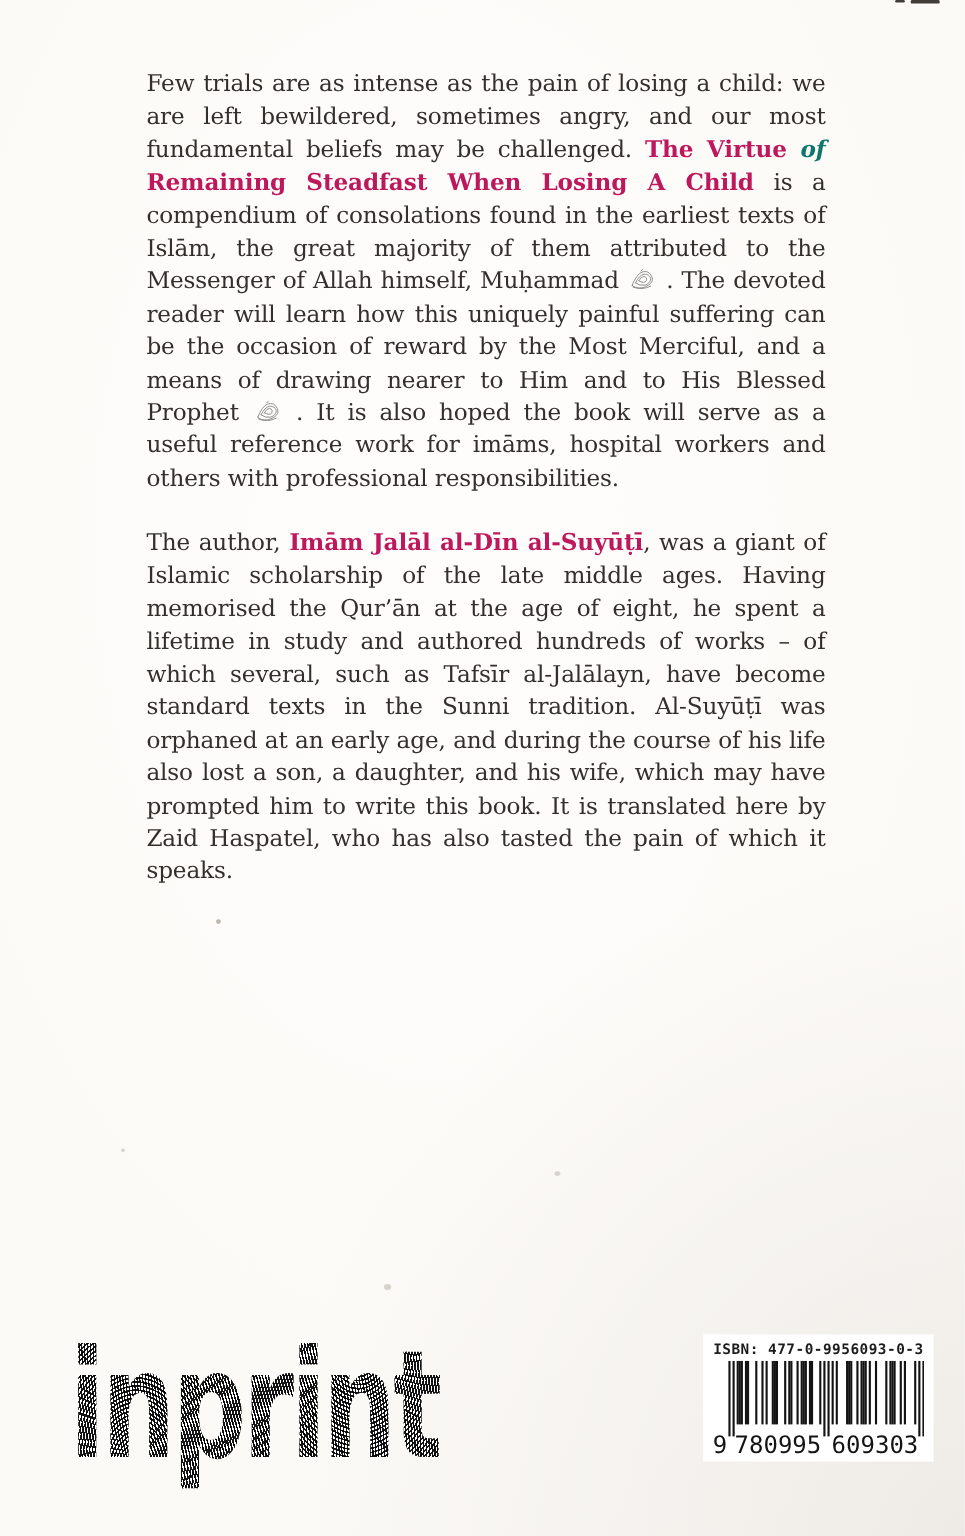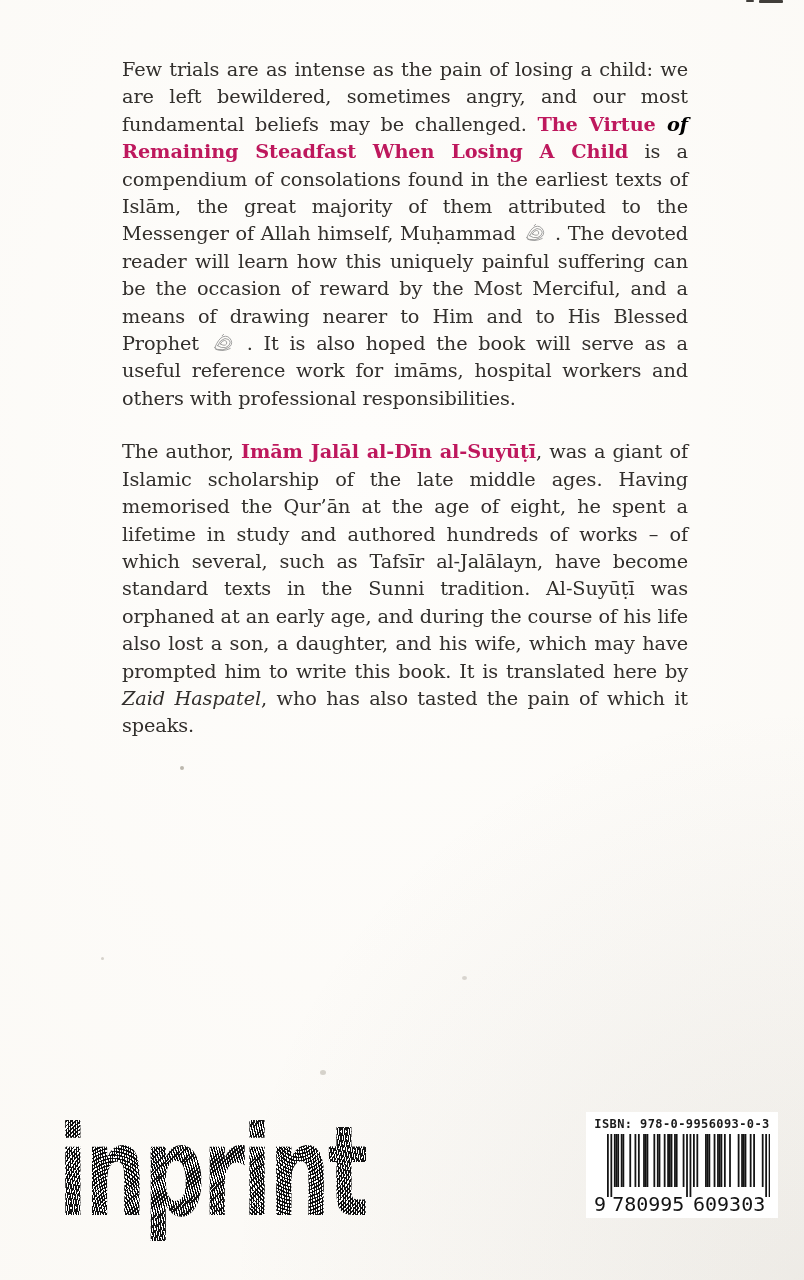--- a/index.html
+++ b/index.html
@@ -13,22 +13,22 @@
 
   
   .blurb{
     position:absolute;left:122px;top:56px;width:566px;
     font-size:19.3px;line-height:27.4px;text-align:justify;
     color:#322f2c;letter-spacing:-0.1px;
   }
   .blurb p{margin:0 0 26px 0;}
   .seg-n{font-weight:normal;}
   .seg-b{font-weight:bold;color:#be185d;}
-  .seg-i{font-style:italic;}
-  .seg-bi{font-weight:bold;font-style:italic;color:#000000;}
+  .seg-i{}
+  .seg-bi{font-weight:bold;font-style:italic;color:#0f766e;}
   .pbuh{display:inline-block;vertical-align:-3px;margin:0 2px;}
 
   
   .logo{position:absolute;left:58px;top:1098px;text-align:right;}
   .logo-text{
     display:inline-block;
     font-family:"DejaVu Sans", sans-serif;font-weight:bold;
     font-size:125px;line-height:1.18;letter-spacing:-4px;
     transform:scaleX(0.69);transform-origin:0 50%;
     background:
@@ -76,21 +76,21 @@
     </g>
   </svg><span class="seg-n"> . It is also hoped the book will serve as a useful reference work for imāms, hospital workers and others with professional responsibilities.</span></p>
     <p><span class="seg-n">The author, </span><span class="seg-b">Imām Jalāl al-Dīn al-Suyūṭī</span><span class="seg-n">, was a giant of Islamic scholarship of the late middle ages. Having memorised the Qur’ān at the age of eight, he spent a lifetime in study and authored hundreds of works – of which several, such as Tafsīr al-Jalālayn, have become standard texts in the Sunni tradition. Al-Suyūṭī was orphaned at an early age, and during the course of his life also lost a son, a daughter, and his wife, which may have prompted him to write this book. It is translated here by </span><span class="seg-i">Zaid Haspatel</span><span class="seg-n">, who has also tasted the pain of which it speaks.</span></p>
   </div>
 
 <div class="logo">
   <span class="logo-text">inprint</span>
 </div>
 
 <div class="barcode-box">
-  <div class="isbn-label">ISBN: 978-0-9956093-0-3</div>
+  <div class="isbn-label">ISBN: 477-0-9956093-0-3</div>
   <svg id="ean-svg" class="ean-svg" viewBox="0 0 176 80">
       <rect x="13.00" y="0" width="1.78" height="63" fill="#131313"></rect>
       <rect x="16.44" y="0" width="1.78" height="63" fill="#131313"></rect>
       <rect x="19.88" y="0" width="1.78" height="53" fill="#131313"></rect>
       <rect x="21.60" y="0" width="1.78" height="53" fill="#131313"></rect>
       <rect x="23.32" y="0" width="1.78" height="53" fill="#131313"></rect>
       <rect x="26.76" y="0" width="1.78" height="53" fill="#131313"></rect>
       <rect x="28.48" y="0" width="1.78" height="53" fill="#131313"></rect>
       <rect x="35.36" y="0" width="1.78" height="53" fill="#131313"></rect>
       <rect x="40.52" y="0" width="1.78" height="53" fill="#131313"></rect>

